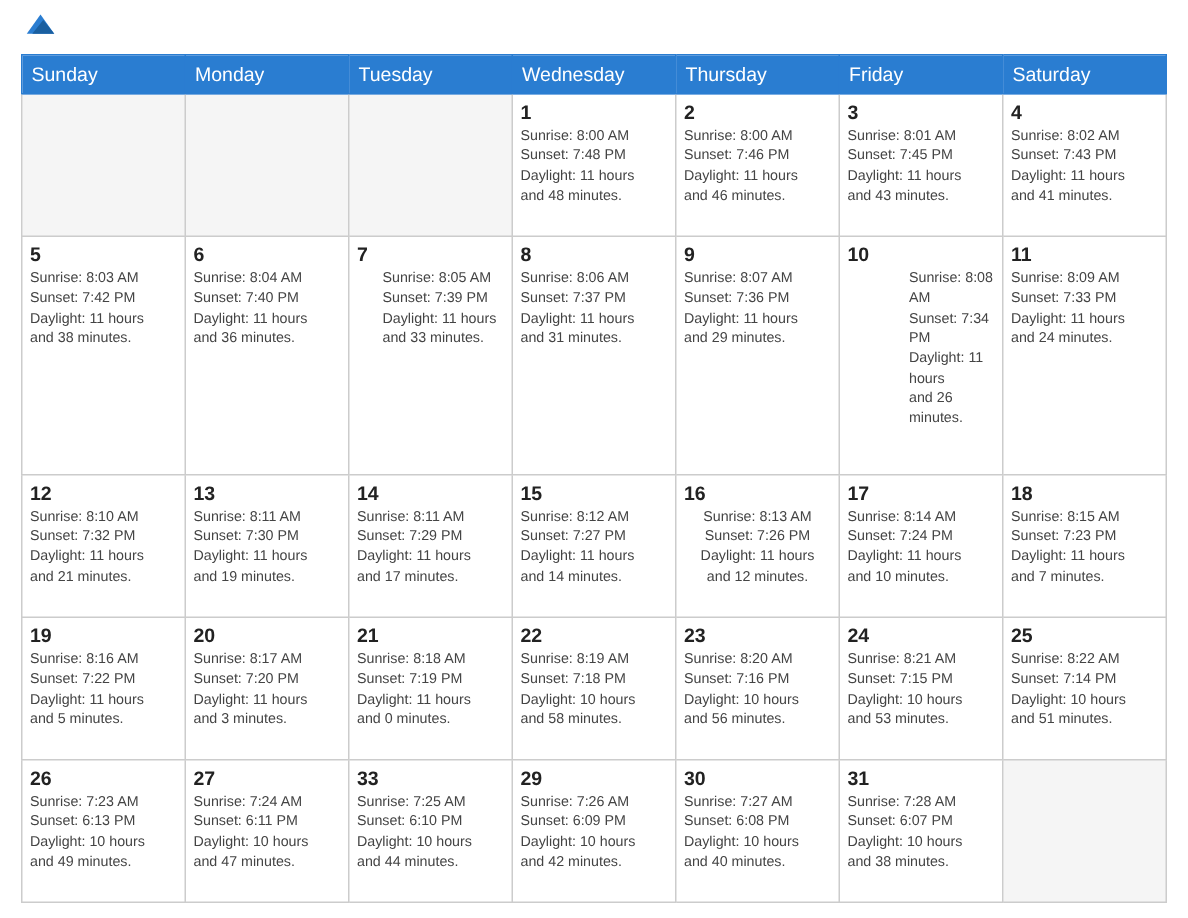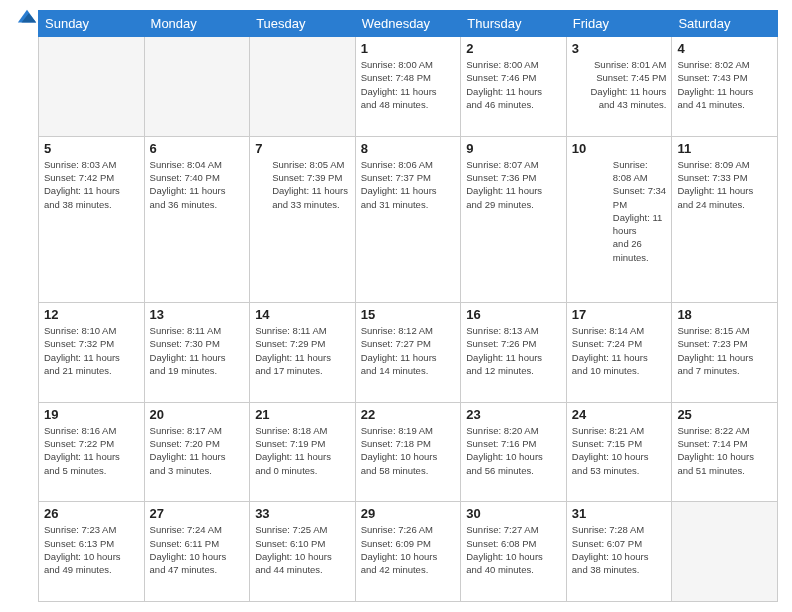--- a/index.html
+++ b/index.html
@@ -8,21 +8,21 @@
       background: #fff;
       width: 792px;
       height: 612px;
       overflow: hidden;
     }
     .page {
       width: 792px;
       height: 612px;
       background: #fff;
       display: flex;
-      flex-direction: row;
+      flex-direction: column;
       padding: 10px 14px 10px 14px;
     }
     .header {
       display: flex;
       justify-content: space-between;
       align-items: flex-start;
       margin-bottom: 8px;
     }
     .logo {
       display: flex;
@@ -152,21 +152,21 @@
           </td>
           <td>
             <span class="day-number">2</span>
             <div class="day-info" style="white-space: pre-line;">Sunrise: 8:00 AM
 Sunset: 7:46 PM
 Daylight: 11 hours
 and 46 minutes.</div>
           </td>
           <td>
             <span class="day-number">3</span>
-            <div class="day-info" style="white-space: pre-line; text-align: right;">Sunrise: 8:01 AM
+            <div class="day-info" style="white-space: pre-line;">Sunrise: 8:01 AM
 Sunset: 7:45 PM
 Daylight: 11 hours
 and 43 minutes.</div>
           </td>
           <td>
             <span class="day-number">4</span>
             <div class="day-info" style="white-space: pre-line;">Sunrise: 8:02 AM
 Sunset: 7:43 PM
 Daylight: 11 hours
 and 41 minutes.</div>
@@ -247,21 +247,21 @@
           </td>
           <td>
             <span class="day-number">15</span>
             <div class="day-info" style="white-space: pre-line;">Sunrise: 8:12 AM
 Sunset: 7:27 PM
 Daylight: 11 hours
 and 14 minutes.</div>
           </td>
           <td>
             <span class="day-number">16</span>
-            <div class="day-info" style="white-space: pre-line;">Sunrise: 8:13 AM
+            <div class="day-info" style="white-space: pre-line; text-align: center;">Sunrise: 8:13 AM
 Sunset: 7:26 PM
 Daylight: 11 hours
 and 12 minutes.</div>
           </td>
           <td>
             <span class="day-number">17</span>
             <div class="day-info" style="white-space: pre-line;">Sunrise: 8:14 AM
 Sunset: 7:24 PM
 Daylight: 11 hours
 and 10 minutes.</div>

